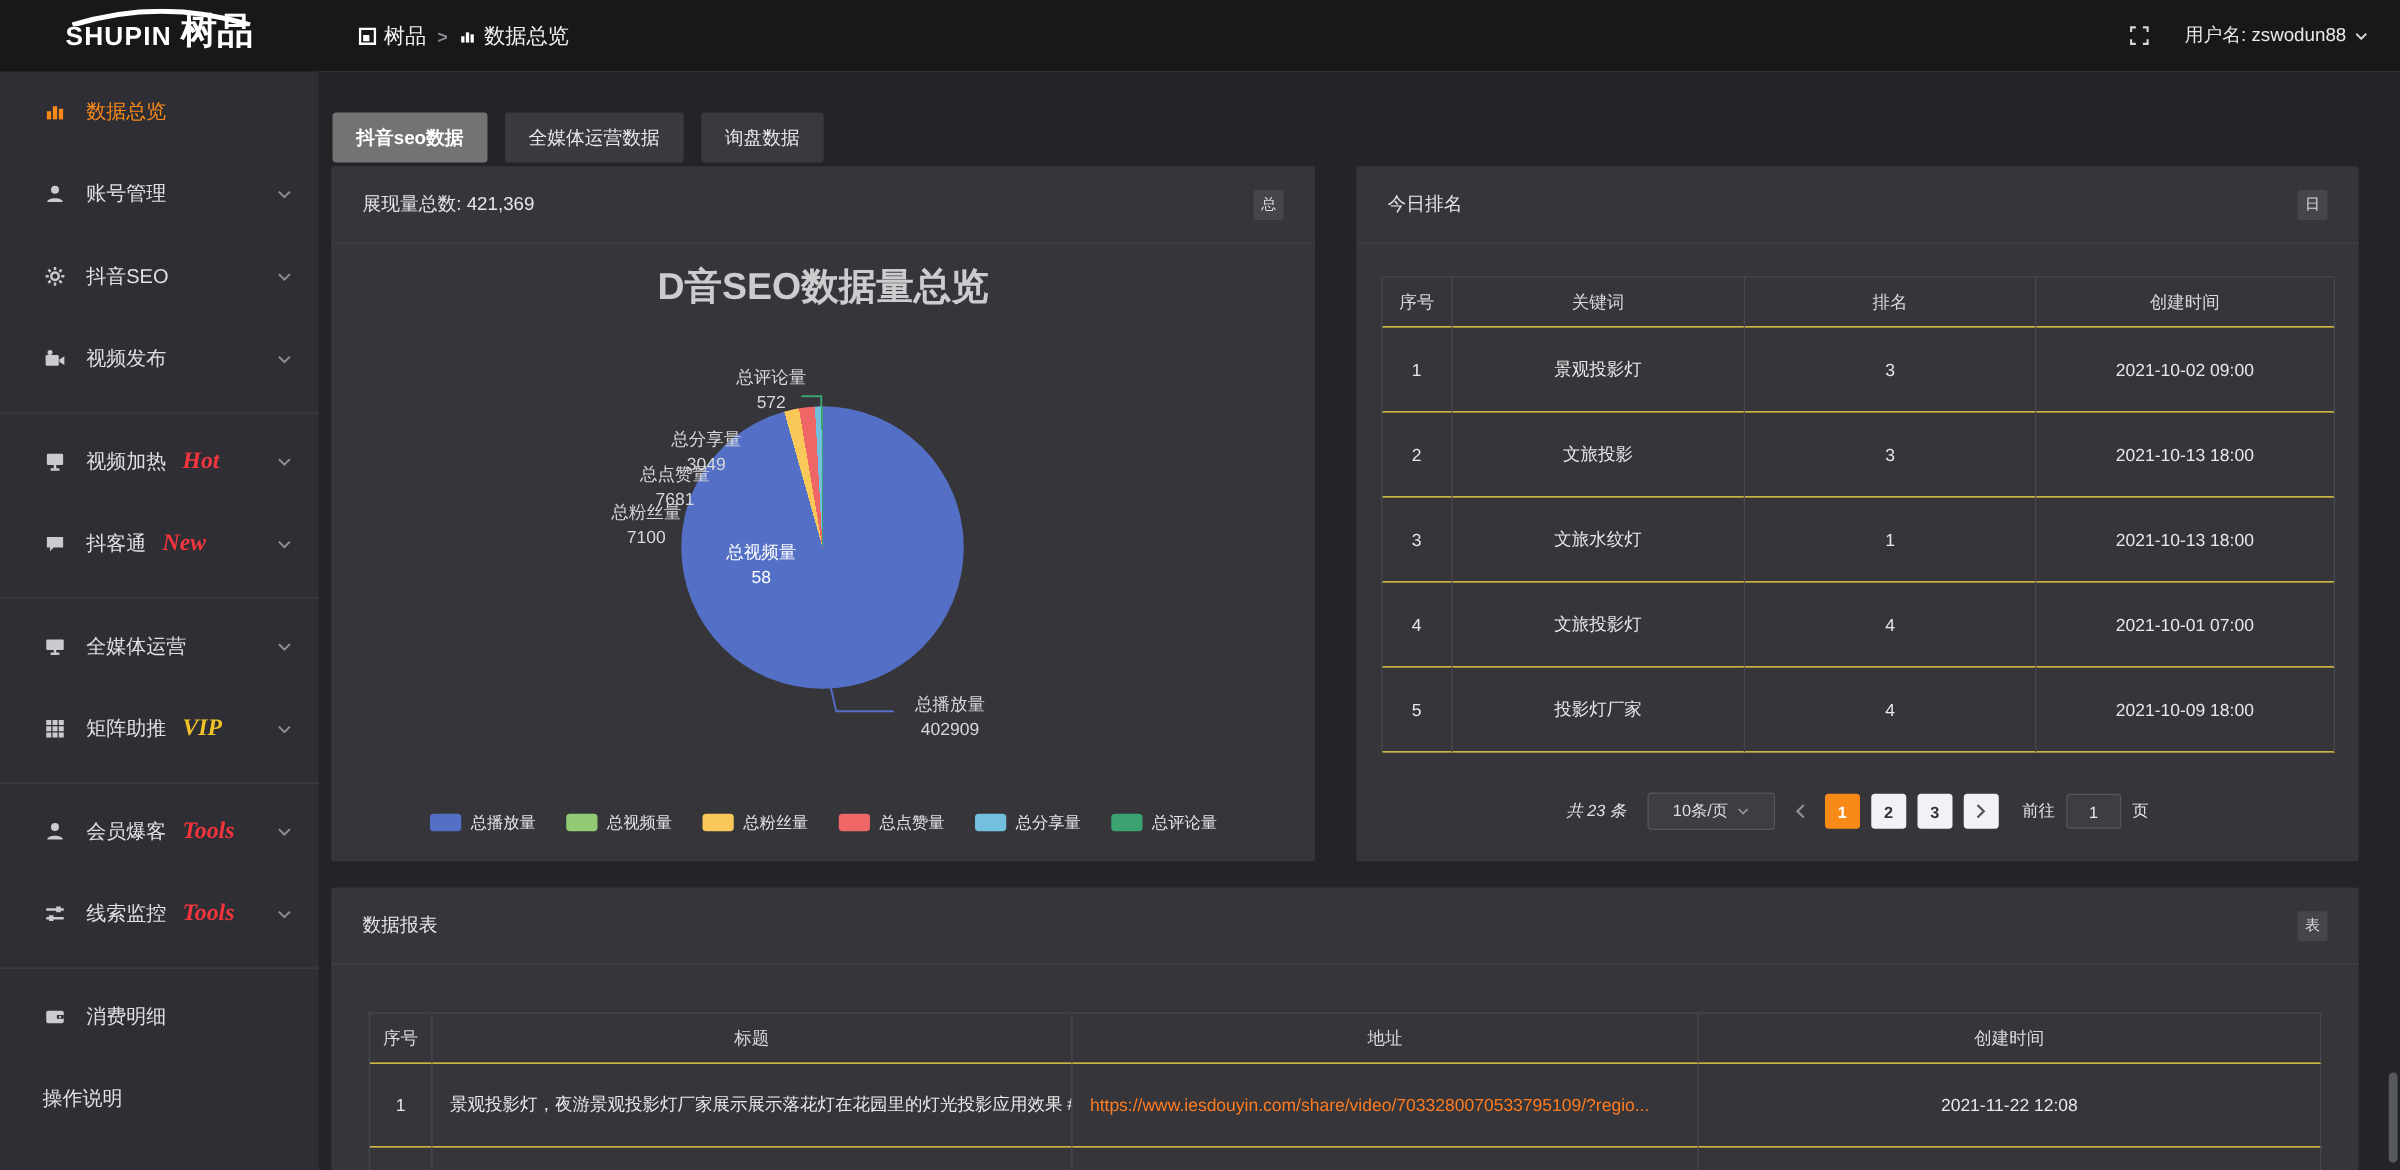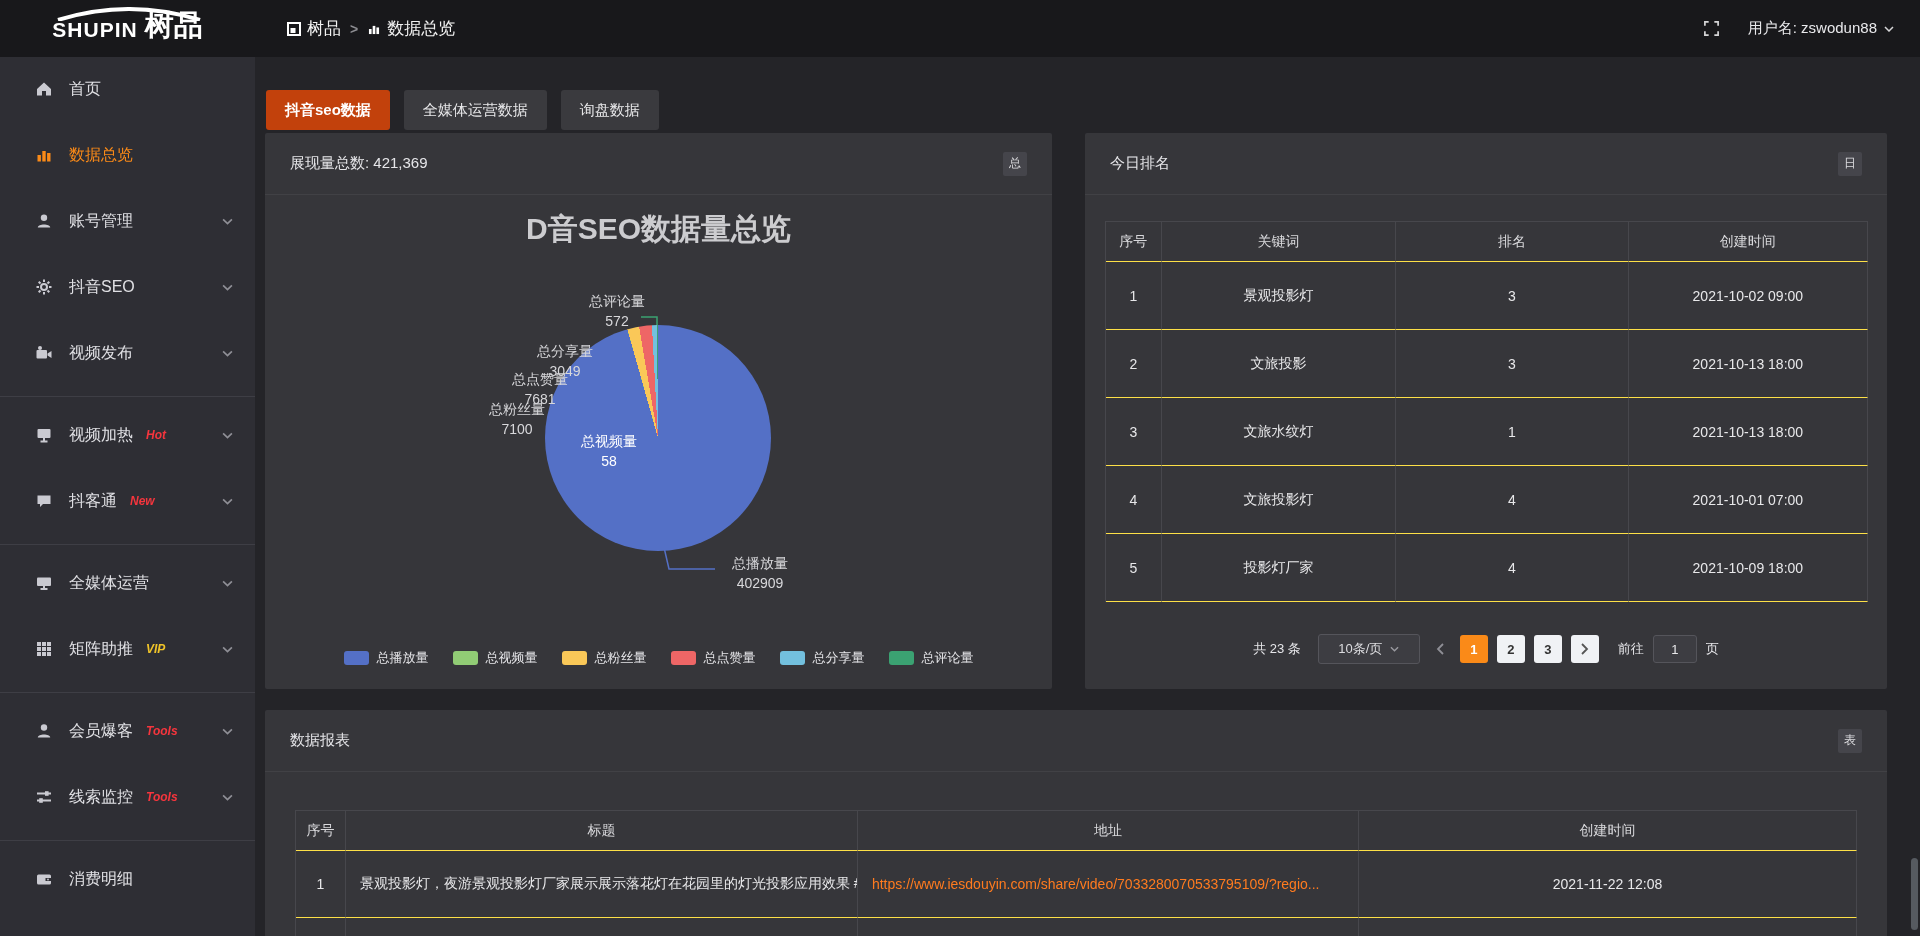--- a/index.html
+++ b/index.html
@@ -29,34 +29,34 @@
   
   .sidebar { position:absolute; top:57px; left:0; width:255px; height:879px;
     background:#2e2e34; padding-top:9px; }
   .s-item { height:46px; margin-bottom:20px; display:flex; align-items:center;
     padding:0 22px 0 34px; color:#e0e0e4; font-size:16px; cursor:pointer; }
   .s-item.active { color:#fa8a18; }
   .s-ico { width:20px; margin-right:15px; display:flex; align-items:center;
     justify-content:center; color:#cacad1; }
   .s-item.active .s-ico { color:#fa8a18; }
   .s-label { white-space:nowrap; }
-  .s-tag { margin-left:13px; font-size:12px; font-weight:bold; font-style:italic; }
+  .s-tag { margin-left:13px; font-size:19px; font-weight:bold; font-style:italic;font-family:Liberation Serif, serif; }
   .tag-red { color:#f5353d; }
   .tag-yellow { color:#f0c429; }
   .s-caret { margin-left:auto; display:flex; color:#8f8f96; }
   .s-div { height:1px; background:#3e3e45; margin:14px 0 15px 0; }
 
   
   .main { position:absolute; top:57px; left:255px; width:1665px; height:879px;
     overflow:hidden; }
   .tabs { position:absolute; left:11px; top:33px; display:flex; gap:14px; }
   .tab { height:40px; padding:0 19px; display:flex; align-items:center;
     font-size:15px; background:#3a3a3e; color:#e8e8ea; border-radius:3px;
     cursor:pointer; white-space:nowrap; }
-  .tab.active { background:#c2410c; color:#fff; font-weight:bold; }
+  .tab.active { background:#737373; color:#fff; font-weight:bold; }
 
   .panel { position:absolute; background:#36363a; border-radius:2px; }
   #panel-overview { left:10px;  top:76px;  width:787px;  height:556px; }
   #panel-ranking  { left:830px; top:76px;  width:802px;  height:556px; }
   #panel-report   { left:10px;  top:653px; width:1622px; height:380px; }
 
   .p-head { height:62px; padding:0 25px; display:flex; align-items:center;
     justify-content:space-between; border-bottom:1px solid rgba(255,255,255,.06); }
   .p-title { font-size:15px; color:#e6e6e9; }
   .p-badge { width:24px; height:24px; background:#45454b; border-radius:2px;
@@ -95,21 +95,21 @@
   #report-table { left:30px; top:100px; width:1562px; }
   #report-table .t-row { grid-template-columns:3.2% 32.8% 32.1% 31.9%; }
   #report-table .t-row.hdr .t-cell { height:40px; }
   #report-table .t-row.data .t-cell { height:67px; }
   .link { color:#ff7b1f; cursor:pointer; }
 
   
   .pager { position:absolute; left:0; top:500px; width:100%; height:32px;
     display:flex; align-items:center; justify-content:center; gap:9px;
     font-size:13px; color:#e6e6e9; }
-  .pg-total { margin-right:8px; }
+  .pg-total { margin-right:8px;font-style:italic; }
   .pg-size { width:102px; height:30px; border:1px solid #55555b; border-radius:3px;
     background:#3d3d42; display:flex; align-items:center; justify-content:center;
     gap:8px; cursor:pointer; color:#dcdcdf; }
   .pg-arrow { width:22px; display:flex; justify-content:center; color:#8f8f96;
     cursor:pointer; }
   .pg-num { width:28px; height:28px; border-radius:3px; background:#f0f2f5;
     color:#333; display:flex; align-items:center; justify-content:center;
     font-weight:bold; cursor:pointer; }
   .pg-num.active { background:#fa8a18; color:#fff; }
   .pg-next { width:28px; height:28px; border-radius:3px; background:#f0f2f5;
@@ -163,28 +163,20 @@
       <svg width="10" height="6" viewBox="0 0 10 6">
         <path d="M1 1 L5 5 L9 1" fill="none" stroke="#d6d6d8" stroke-width="1.5"></path>
       </svg>
     </span>
   </div>
 </div>
 <div class="topbar-underline"></div>
 
 <div class="sidebar">
 
-  <div class="s-item">
-    <span class="s-ico">
-      <svg width="18" height="18" viewBox="0 0 18 18" fill="currentColor">
-          <path d="M2 9 L9 2.5 L16 9 V15.5 H11 V11 H7 V15.5 H2 Z"></path>
-        </svg>
-    </span>
-    <span class="s-label">首页</span>
-  </div>
 
   <div class="s-item active">
     <span class="s-ico">
       <svg width="18" height="18" viewBox="0 0 18 18" fill="currentColor">
           <rect x="2.5" y="9" width="3.4" height="6.5"></rect>
           <rect x="7.3" y="5" width="3.4" height="10.5"></rect>
           <rect x="12.1" y="7" width="3.4" height="8.5"></rect>
         </svg>
     </span>
     <span class="s-label">数据总览</span>

